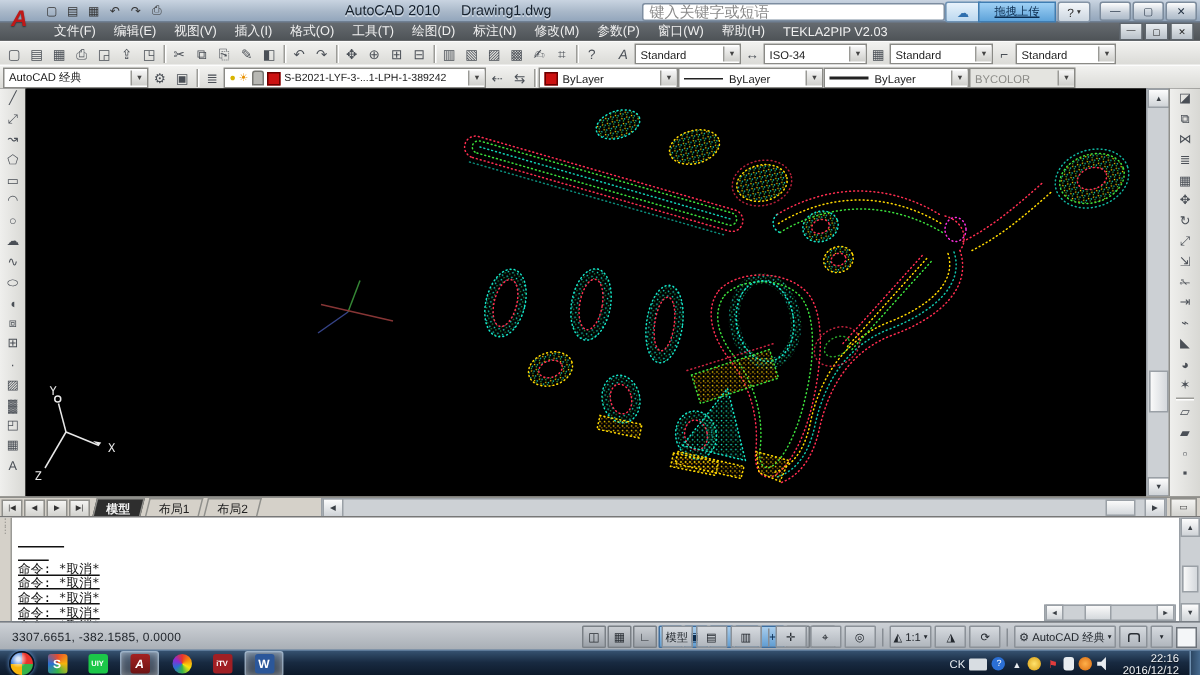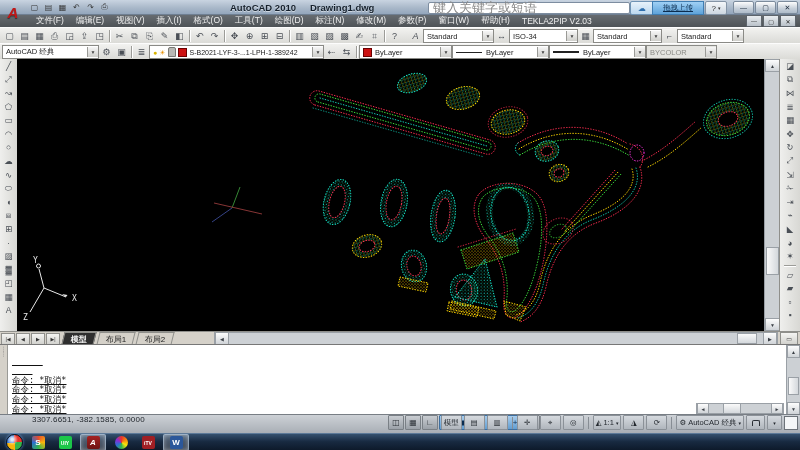--- a/index.html
+++ b/index.html
@@ -11,23 +11,23 @@
   
   #titlebar{top:0;height:14px;background:linear-gradient(#c9d4e1,#a9b8c9 55%,#93a6bc);
             border-bottom:1px solid #6f7f92;display:flex;align-items:center;z-index:30;}
   #acad-logo{position:absolute;left:2px;top:1px;width:22px;height:22px;z-index:40;
              display:flex;align-items:center;justify-content:center;
              font-size:15px;font-weight:bold;color:#c01818;font-style:italic;
              text-shadow:0 1px 1px rgba(0,0,0,.5);}
   #qat{display:flex;align-items:center;margin-left:28px;gap:1px;}
   .qat-btn{width:13px;height:11px;font-size:8px;color:#333;display:flex;align-items:center;justify-content:center;}
   #title-text{position:absolute;left:230px;top:0;height:14px;display:flex;align-items:center;gap:14px;
-              font-size:9.5px;color:#15202c;font-weight:bold;text-shadow:0 1px 0 rgba(255,255,255,.5);}
+              font-size:9.5px;color:#15202c;font-weight:normal;text-shadow:0 1px 0 rgba(255,255,255,.5);}
   #title-search{position:absolute;left:428px;top:1.5px;width:196px;height:10px;background:#fff;
-                border:1px solid #7d8da0;border-radius:2px;font-size:13px;color:#8a8a8a;
+                border:1px solid #7d8da0;border-radius:2px;font-size:10px;color:#8a8a8a;
                 display:flex;align-items:center;padding-left:4px;}
   #cloud-btn{position:absolute;left:630px;top:1px;width:22px;height:12px;background:linear-gradient(#e8f2fb,#bcd8ef);
              border:1px solid #6f93b5;border-radius:2px 0 0 2px;color:#2f6fae;font-size:8px;
              display:flex;align-items:center;justify-content:center;}
   #upload-btn{position:absolute;left:652px;top:1px;width:50px;height:12px;
               background:linear-gradient(#9fd0f5,#5ea3da);border:1px solid #3f7db2;
               font-size:7.5px;color:#0c2c4e;display:flex;align-items:center;justify-content:center;text-decoration:underline;}
   #help-btn{position:absolute;left:705px;top:1px;width:20px;height:12px;background:linear-gradient(#f4f7fa,#ccd6e0);
             border:1px solid #8494a6;border-radius:2px;font-size:8px;color:#333;
             display:flex;align-items:center;justify-content:center;}
@@ -113,21 +113,21 @@
   #cmd-hscroll .sb-btn{width:10px;height:100%;}
   #cmd-hscroll .thumb{flex:0 0 16px;height:100%;background:linear-gradient(#fafafa,#d4d8dc);
                       border:1px solid #9aa0a6;margin-left:14px;}
   #cmd-vscroll{width:13px;background:#ccd0d4;border-left:1px solid #9aa0a6;position:relative;}
   #cmd-vscroll .thumb{position:absolute;left:1px;right:1px;top:32px;height:16px;
                       background:linear-gradient(90deg,#fafafa,#d4d8dc);border:1px solid #9aa0a6;}
   #cmd-vscroll .sb-btn.bottom{position:absolute;bottom:0;left:0;right:0;}
 
   
   #statusbar{top:414px;height:19px;background:linear-gradient(#cdd1d6,#a7adb4);
-             border-top:1px solid #787e85;display:flex;font-size:8px;color:#1d2228;padding-left:24px;}
+             border-top:1px solid #787e85;display:flex;align-items:center;font-size:8px;color:#1d2228;}
   #coords{width:148px;padding-left:8px;letter-spacing:.2px;}
   #toggles{position:absolute;left:388px;display:flex;gap:1px;}
   .tog{width:14px;height:13px;border:1px solid #7a8086;border-radius:1px;
        background:linear-gradient(#c9cdd2,#9ba1a8);display:flex;align-items:center;justify-content:center;
        font-size:8px;color:#2a2f35;}
   .tog[data-on="true"]{background:linear-gradient(#a9cdec,#609dd2);border-color:#3f6f9f;color:#0a2c50;}
   #status-right{position:absolute;right:2px;display:flex;align-items:center;gap:2px;}
   .st-btn{height:13px;min-width:15px;border:1px solid #8b9198;border-radius:1px;
           background:linear-gradient(#d6dadf,#b0b6bd);display:flex;align-items:center;justify-content:center;
           font-size:7.5px;color:#23282e;padding:0 2px;}
@@ -600,13 +600,29 @@
   <div class="task-app">
     <span class="appic" style="background:conic-gradient(#e8342c,#f78c0c,#f7e50c,#35b44a,#2b6fd4,#8c2bd4,#e8342c);border-radius:50%"></span>
   </div>
   <div class="task-app">
     <span class="appic" style="background:#a01f24;font-size:5px">iTV</span>
   </div>
   <div class="task-app active">
     <span class="appic" style="background:#2b579a">W</span>
   </div>
 
+  <div id="tray">
+    <span>CK</span>
+    <span class="tray-ic" style="width:12px;height:8px;background:#d8dde2;border-radius:1px"></span>
+    <span class="tray-ic" style="background:#2b6fd4;border-radius:50%;color:#fff;font-size:6px">?</span>
+    <span class="tray-ic" style="color:#e8ecf0">▴</span>
+    <span class="tray-ic" style="background:radial-gradient(#ffe36e,#d89b10);border-radius:50%"></span>
+    <span class="tray-ic" style="color:#e23c3c">⚑</span>
+    <span class="tray-ic" style="background:#e8ecf0;border-radius:2px;width:7px"></span>
+    <span class="tray-ic" style="background:radial-gradient(#ffb04a,#d86a10);border-radius:50%"></span>
+    <span class="tray-ic" style="background:#e8ecf0;clip-path:polygon(0 35%,30% 35%,65% 0,65% 100%,30% 65%,0 65%)"></span>
+    <div id="clock">
+      <div>22:16</div>
+      <div>2016/12/12</div>
+    </div>
+    <div id="show-desktop"></div>
+  </div>
 </div>
 
 </body></html>

